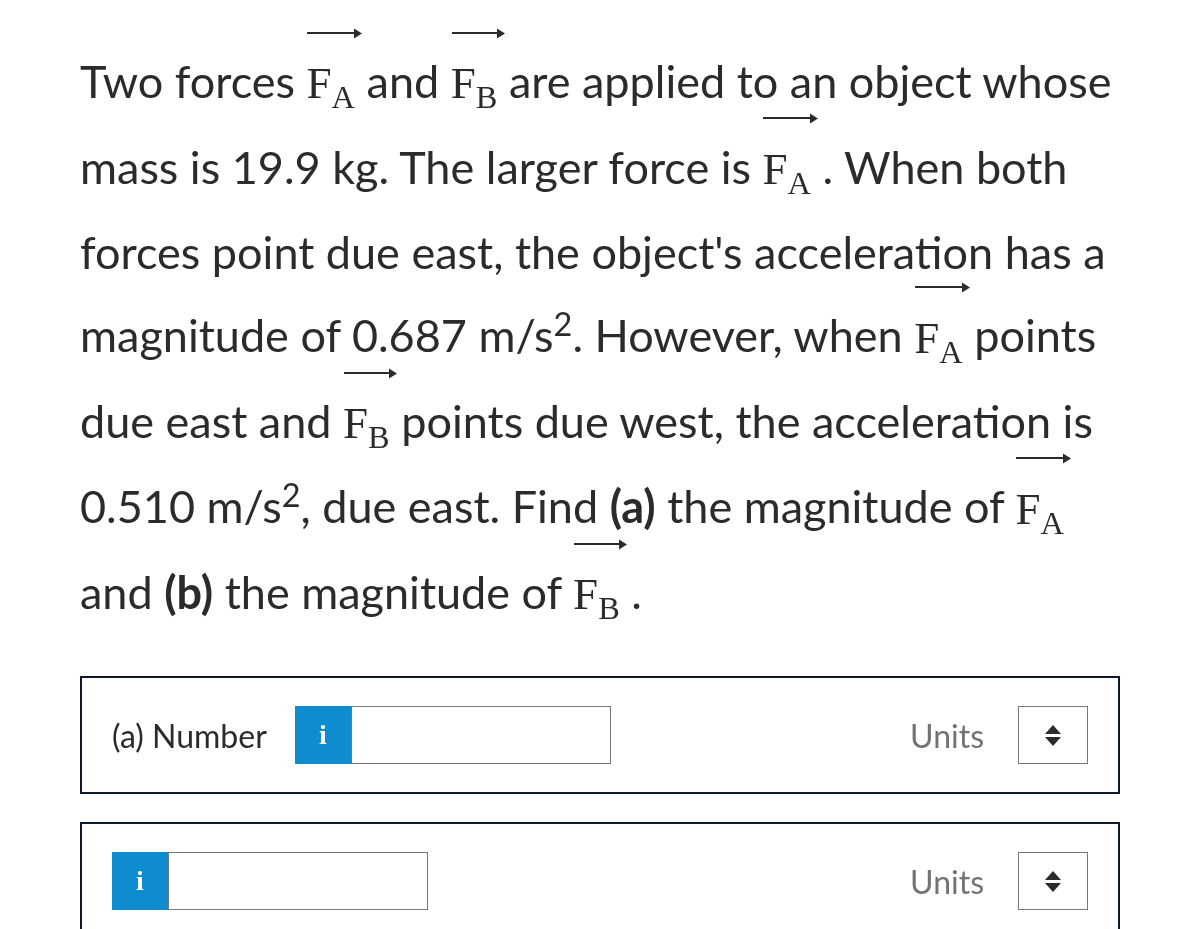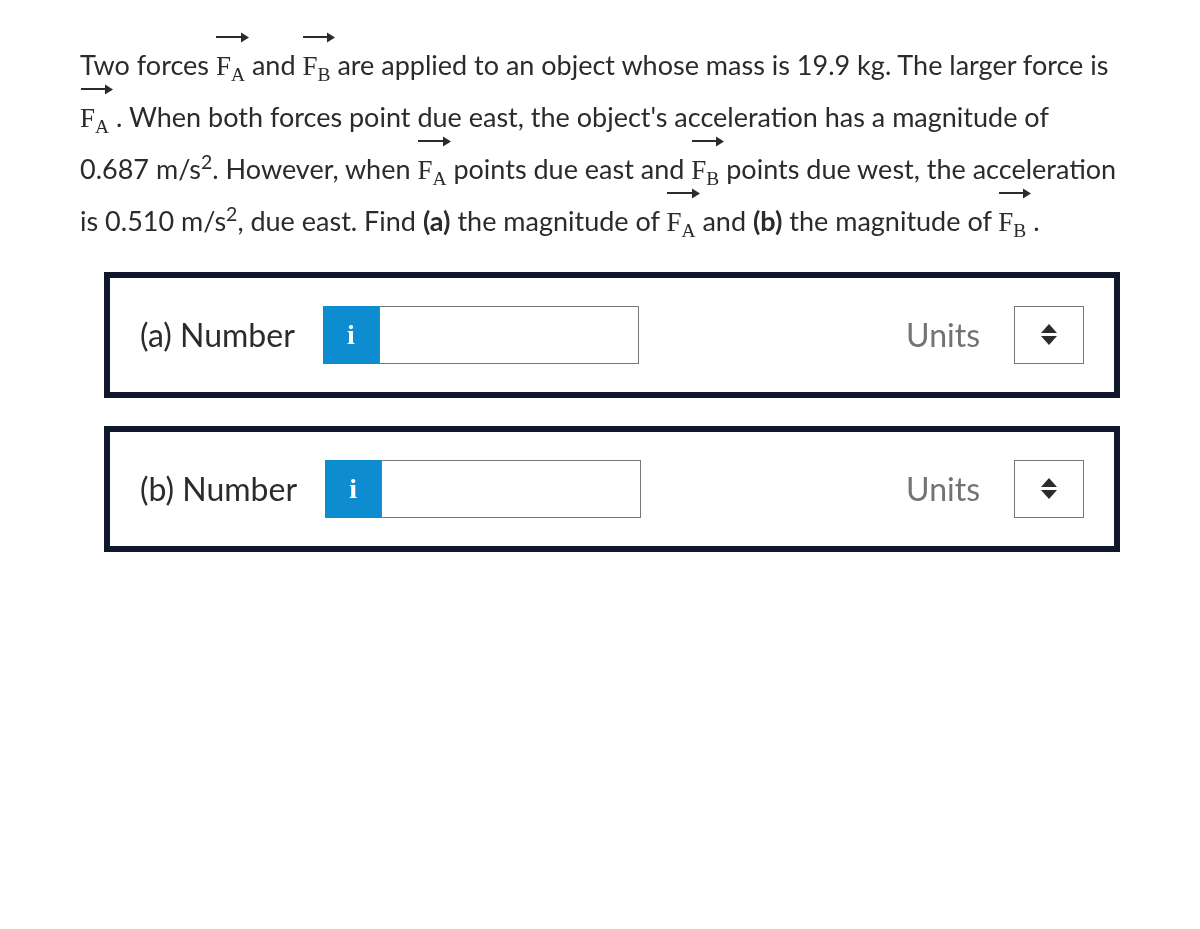--- a/index.html
+++ b/index.html
@@ -4,24 +4,24 @@
   <style>
     * { box-sizing: border-box; margin: 0; padding: 0; }
     body {
       font-family: 'Segoe UI', Lato, -apple-system, sans-serif;
       background: #ffffff;
       padding: 40px 80px;
       color: #2b2b2b;
       width: 1200px;
     }
     .problem-text {
-      font-size: 27px;
+      font-size: 45px;
       line-height: 1.85;
       color: #2b2b2b;
-      margin-bottom: 24px;
+      margin-bottom: 40px;
     }
     .problem-text .serif { font-family: Georgia, 'Times New Roman', serif; }
     .vec {
       position: relative;
       display: inline-block;
       font-family: Georgia, 'Times New Roman', serif;
       padding-top: 0.05em;
     }
     .vec::before {
       content: "";
@@ -40,28 +40,27 @@
       width: 0; height: 0;
       border-left: 8px solid #2b2b2b;
       border-top: 5px solid transparent;
       border-bottom: 5px solid transparent;
       transform: translateY(-3.5px);
     }
     sub { font-size: 0.72em; vertical-align: sub; line-height: 0; }
     sup { font-size: 0.72em; vertical-align: super; line-height: 0; }
     .bold { font-weight: 700; }
     .answer-box {
-      border: 6px solid #0f172a;
+      border: 2px solid #0f172a;
       padding: 28px 30px;
       margin-bottom: 28px;
       display: flex;
       align-items: center;
       gap: 28px;
       font-size: 32px;
-      margin-left: 24px;
     }
     .answer-label {
       color: #2b2b2b;
       white-space: nowrap;
     }
     .number-wrap {
       display: flex;
       align-items: stretch;
       height: 58px;
     }
@@ -141,21 +140,20 @@
   <span class="units-label">Units</span>
   <div class="units-select">
     <div class="chevrons">
       <div class="chev-up"></div>
       <div class="chev-down"></div>
     </div>
   </div>
 </div>
 
 <div class="answer-box">
-  <span class="answer-label">(b)   Number</span>
   <div class="number-wrap">
     <div class="info-btn">i</div>
     <input class="number-input" type="text" value="" style="">
   </div>
   <span class="units-label">Units</span>
   <div class="units-select">
     <div class="chevrons">
       <div class="chev-up"></div>
       <div class="chev-down"></div>
     </div>

